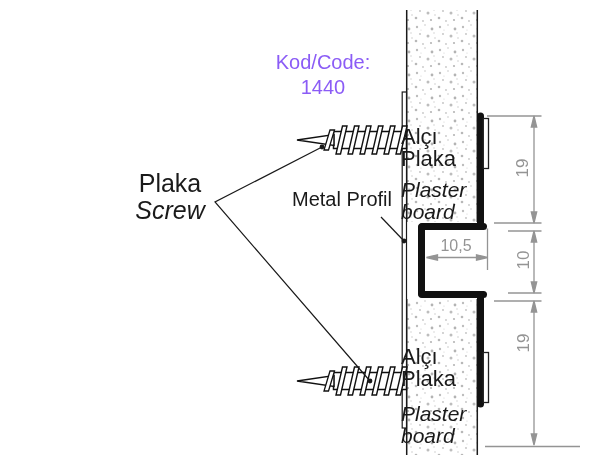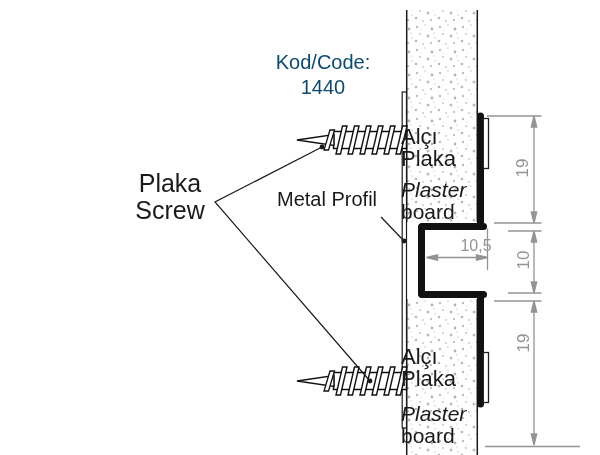--- a/index.html
+++ b/index.html
@@ -3,37 +3,37 @@
 <meta charset="utf-8">
 <style>
   html,body{margin:0;padding:0;background:#fff;}
   #canvas{
     position:relative;width:600px;height:455px;background:#ffffff;overflow:hidden;
     font-family:"Liberation Sans", sans-serif;color:#1a1a1a;
   }
   #linework{position:absolute;left:0;top:0;}
   .lbl{position:absolute;white-space:nowrap;}
   .code-lbl{left:247px;top:50px;width:152px;text-align:center;
-    font-size:20px;line-height:25px;color:#0c4a6e;}
+    font-size:20px;line-height:25px;color:#8b5cf6;}
   .vida-lbl{left:128px;top:170px;width:84px;text-align:center;
     font-size:25px;line-height:27px;}
-  .metal-lbl{left:262px;top:188px;width:130px;text-align:center;
+  .metal-lbl{left:262px;top:188px;width:130px;text-align:right;
     font-size:20px;line-height:22px;}
   .board-lbl{width:80px;text-align:left;font-size:22px;line-height:22px;}
   .board-upper{left:401px;top:126px;}
   .board-lower{left:401px;top:346px;}
   .board-en{font-style:italic;font-size:21px;margin-top:9px;}
   .board-lower .board-en{margin-top:13px;}
-  .it{}
+  .it{font-style:italic;}
   .dim{position:absolute;color:#949494;font-size:17px;text-align:center;}
   .dim-rot{width:44px;height:20px;line-height:20px;transform:rotate(-90deg);transform-origin:center;}
   .dim-19-top{left:501px;top:158px;}
   .dim-10-mid{left:502px;top:250px;}
   .dim-19-bot{left:502px;top:333px;}
-  .dim-105{left:426px;top:237px;width:60px;font-size:16px;margin-left:20px;}
+  .dim-105{left:426px;top:237px;width:60px;font-size:16px;}
   .blk{display:block;}
 </style>
 </head>
 <body>
 
 <div id="canvas">
 
   <svg id="linework" width="600" height="455" viewBox="0 0 600 455">
     <defs>
       <pattern id="speckle" width="23" height="23" patternUnits="userSpaceOnUse">

